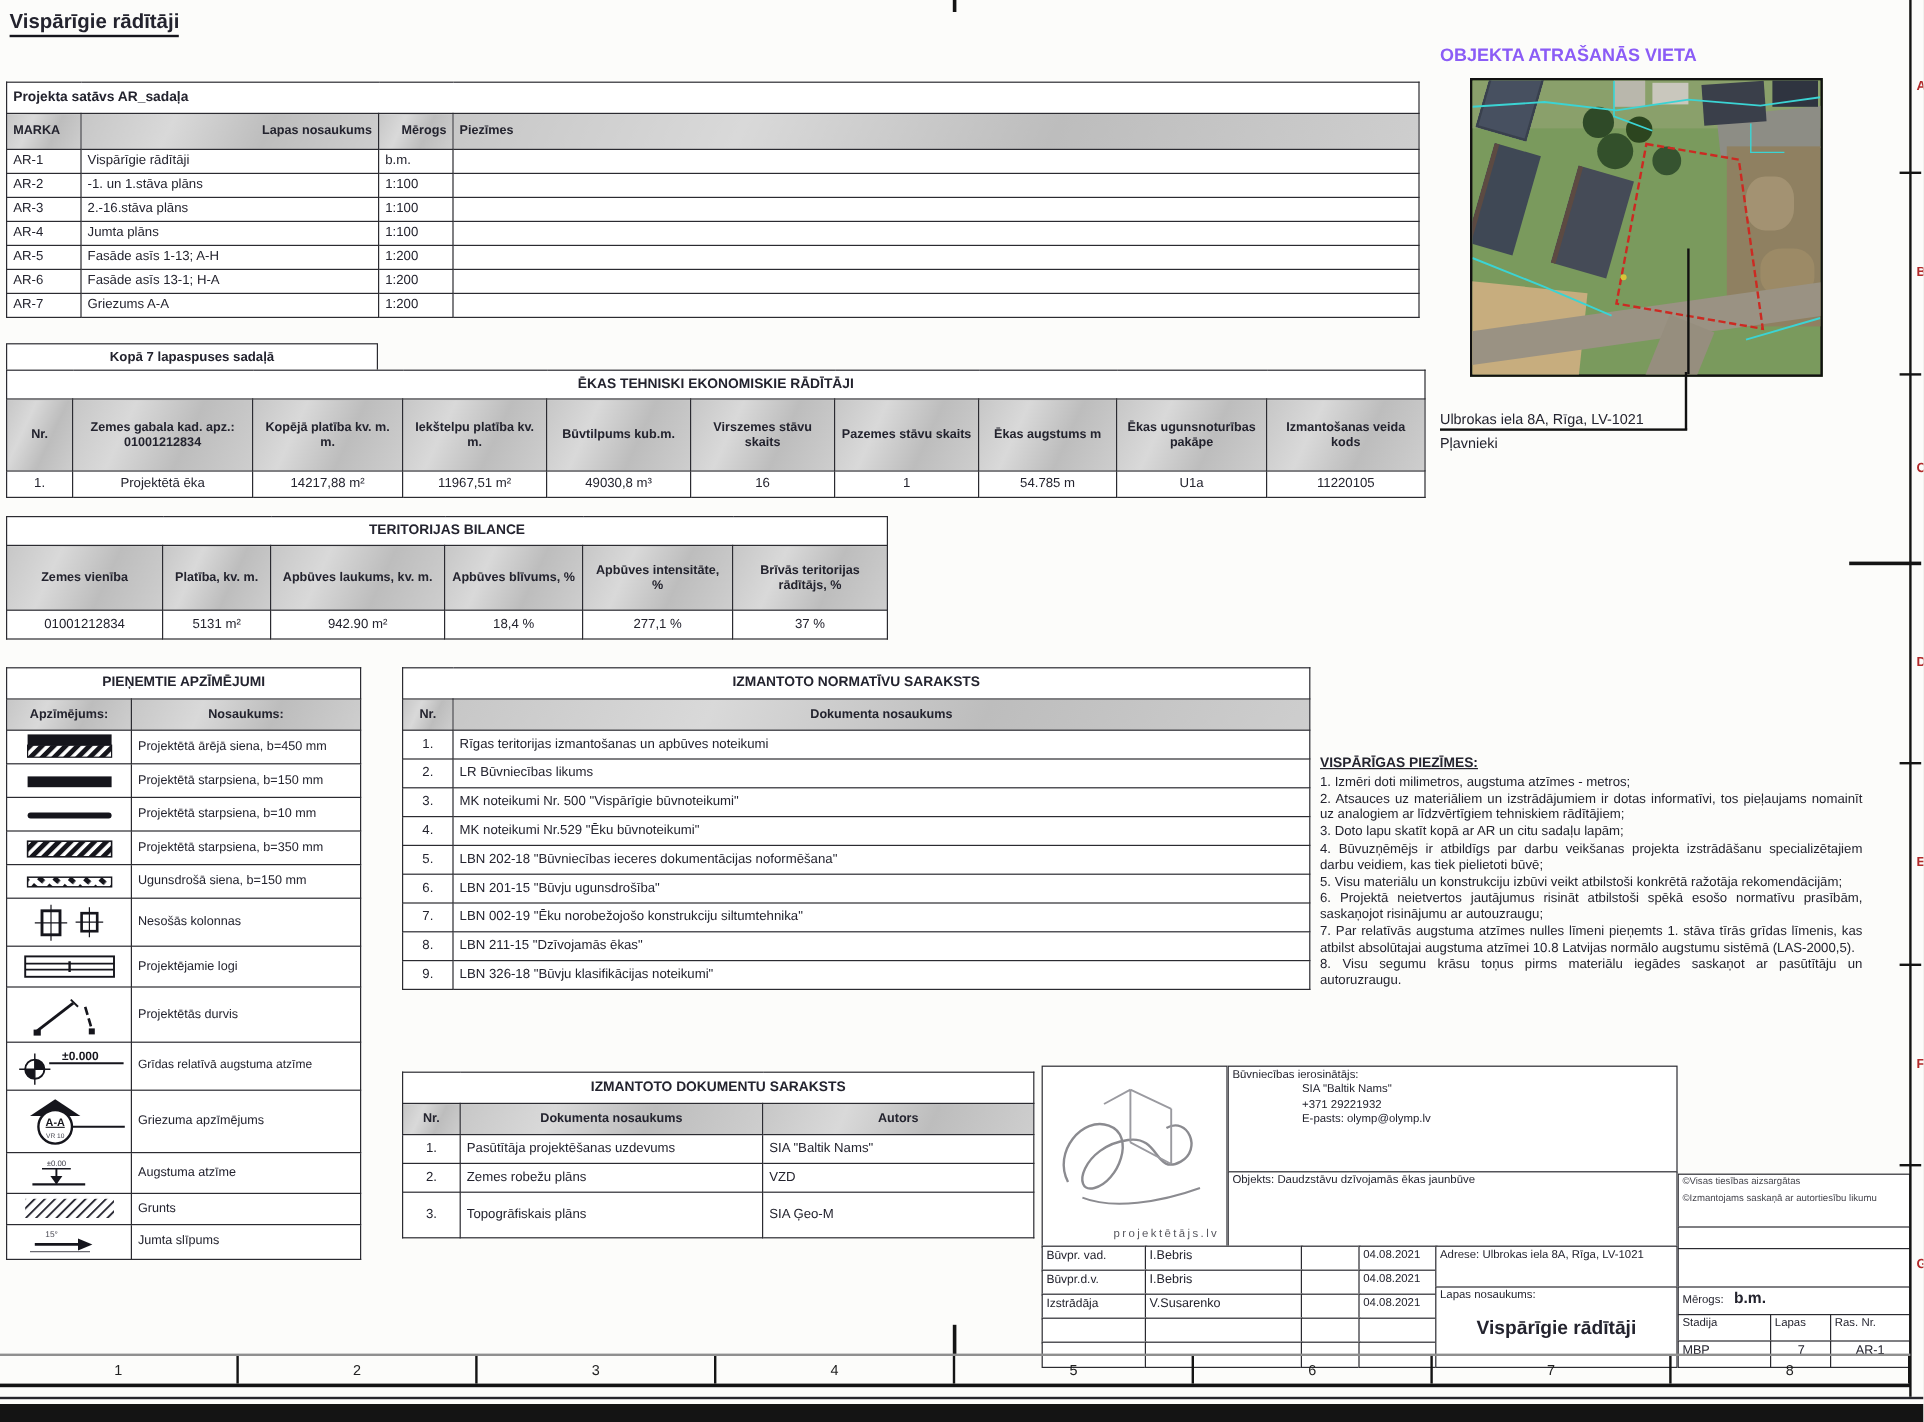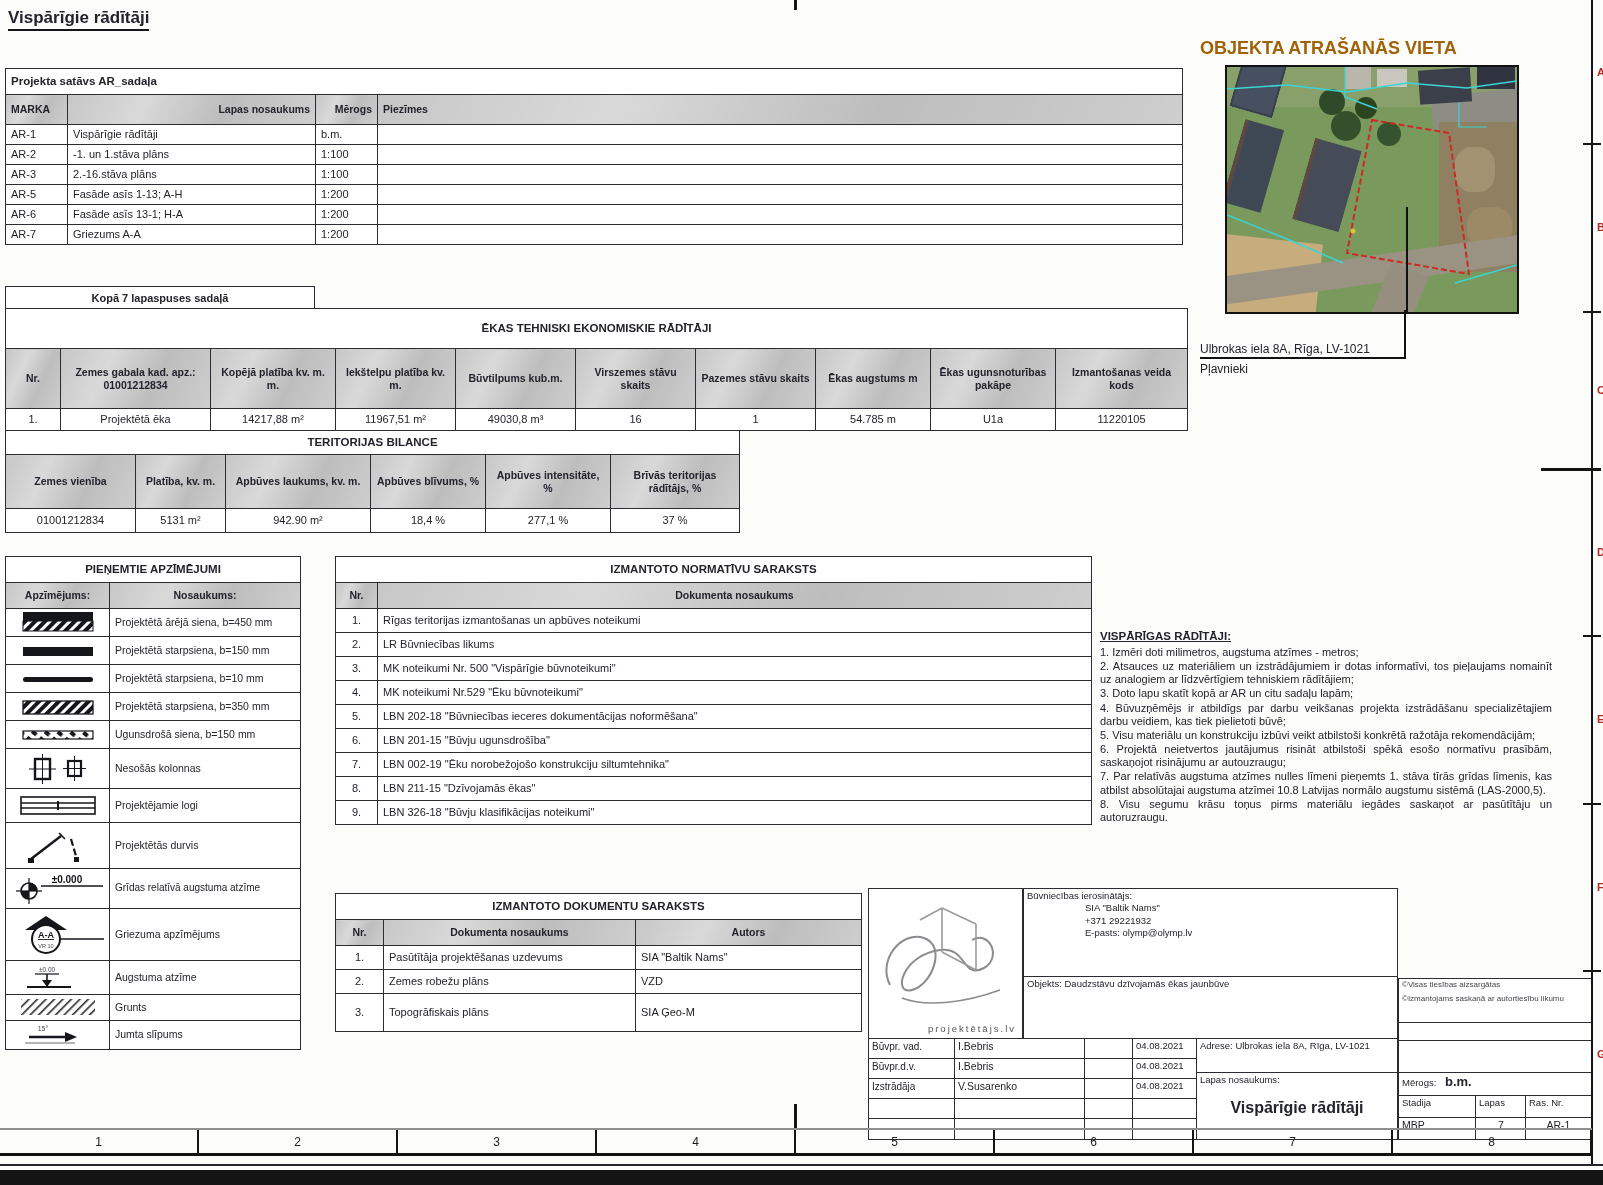--- a/index.html
+++ b/index.html
@@ -83,20 +83,26 @@
           <td>1:100</td>
           <td></td>
         </tr>
     <tr style="height:20px;">
           <td>AR-3</td>
           <td>2.-16.stāva plāns</td>
           <td>1:100</td>
           <td></td>
         </tr>
     <tr style="height:20px;">
+          <td>AR-4</td>
+          <td>Jumta plāns</td>
+          <td>1:100</td>
+          <td></td>
+        </tr>
+    <tr style="height:20px;">
           <td>AR-5</td>
           <td>Fasāde asīs 1-13; A-H</td>
           <td>1:200</td>
           <td></td>
         </tr>
     <tr style="height:20px;">
           <td>AR-6</td>
           <td>Fasāde asīs 13-1; H-A</td>
           <td>1:200</td>
           <td></td>
@@ -119,21 +125,21 @@
         <col style="width:125px">
         <col style="width:120px">
         <col style="width:120px">
         <col style="width:120px">
         <col style="width:120px">
         <col style="width:115px">
         <col style="width:125px">
         <col>
       </colgroup>
     <tbody>
-        <tr class="cap center" style="height:40px;">
+        <tr class="cap center" style="height:24px;">
           <td colspan="10">ĒKAS TEHNISKI EKONOMISKIE RĀDĪTĀJI</td>
         </tr>
     <tr class="hdr" style="height:60px;">
       <td>Nr.</td>
       <td>Zemes gabala kad. apz.: 01001212834</td>
       <td>Kopējā platība kv. m. m.</td>
       <td>Iekštelpu platība kv. m.</td>
       <td>Būvtilpums kub.m.</td>
       <td>Virszemes stāvu skaits</td>
       <td>Pazemes stāvu skaits</td>
@@ -410,21 +416,21 @@
           <td>LBN 211-15 "Dzīvojamās ēkas"</td>
         </tr>
     <tr style="height:24px;">
           <td class="c">9.</td>
           <td>LBN 326-18 "Būvju klasifikācijas noteikumi"</td>
         </tr>
   </tbody>
     </table>
 
   <div id="notes" class="abs" style="left:1100px;top:630px;">
-    <div class="nt">VISPĀRĪGAS RĀDĪTĀJI:</div>
+    <div class="nt">VISPĀRĪGAS PIEZĪMES:</div>
     <p>1.  Izmēri doti milimetros, augstuma atzīmes - metros;</p>
     <p>2.  Atsauces uz materiāliem un izstrādājumiem ir dotas informatīvi, tos pieļaujams nomainīt uz analogiem ar līdzvērtīgiem tehniskiem rādītājiem;</p>
     <p>3.  Doto lapu skatīt kopā ar AR un citu sadaļu lapām;</p>
     <p>4.  Būvuzņēmējs ir atbildīgs par darbu veikšanas projekta izstrādāšanu specializētajiem darbu veidiem, kas tiek pielietoti būvē;</p>
     <p>5.  Visu materiālu un konstrukciju izbūvi veikt atbilstoši konkrētā ražotāja rekomendācijām;</p>
     <p>6.  Projektā neietvertos jautājumus risināt atbilstoši spēkā esošo normatīvu prasībām, saskaņojot risinājumu ar autouzraugu;</p>
     <p>7.  Par relatīvās augstuma atzīmes nulles līmeni pieņemts 1. stāva tīrās grīdas līmenis, kas atbilst absolūtajai augstuma atzīmei 10.8 Latvijas normālo augstumu sistēmā (LAS-2000,5).</p>
     <p>8.  Visu segumu krāsu toņus pirms materiālu iegādes saskaņot ar pasūtītāju un autoruzraugu.</p>
   </div>
 
@@ -454,21 +460,21 @@
           <td>VZD</td>
         </tr>
     <tr style="height:38px;">
           <td class="c">3.</td>
           <td>Topogrāfiskais plāns</td>
           <td>SIA Ģeo-M</td>
         </tr>
   </tbody>
     </table>
 
-  <div class="abs" style="left:1200px;top:38px;font-size:18px;font-weight:bold;color:#a16207;">OBJEKTA ATRAŠANĀS VIETA</div>
+  <div class="abs" style="left:1200px;top:38px;font-size:15px;font-weight:bold;color:#8b5cf6;">OBJEKTA ATRAŠANĀS VIETA</div>
 
   <div class="abs" style="left:1225px;top:65px;width:290px;height:245px;border:2px solid #111;overflow:hidden;background:#7a9a5d;">
 
     <div class="abs" style="left:0;top:0;width:290px;height:40px;background:#8aa06b;"></div>
     <div class="abs" style="left:205px;top:25px;width:100px;height:35px;background:#8d8d85;transform:rotate(-6deg);"></div>
     <div class="abs" style="left:212px;top:55px;width:85px;height:150px;background:#8f8061;"></div>
     <div class="abs" style="left:228px;top:80px;width:40px;height:45px;background:#a39272;border-radius:40%;"></div>
     <div class="abs" style="left:240px;top:140px;width:45px;height:40px;background:#9c8a66;border-radius:40%;"></div>
     <div class="abs" style="left:-8px;top:172px;width:100px;height:80px;background:#c7ad7e;transform:rotate(6deg);"></div>
     <div class="abs" style="left:-15px;top:188px;width:330px;height:28px;background:#9a9283;transform:rotate(-8deg);"></div>

